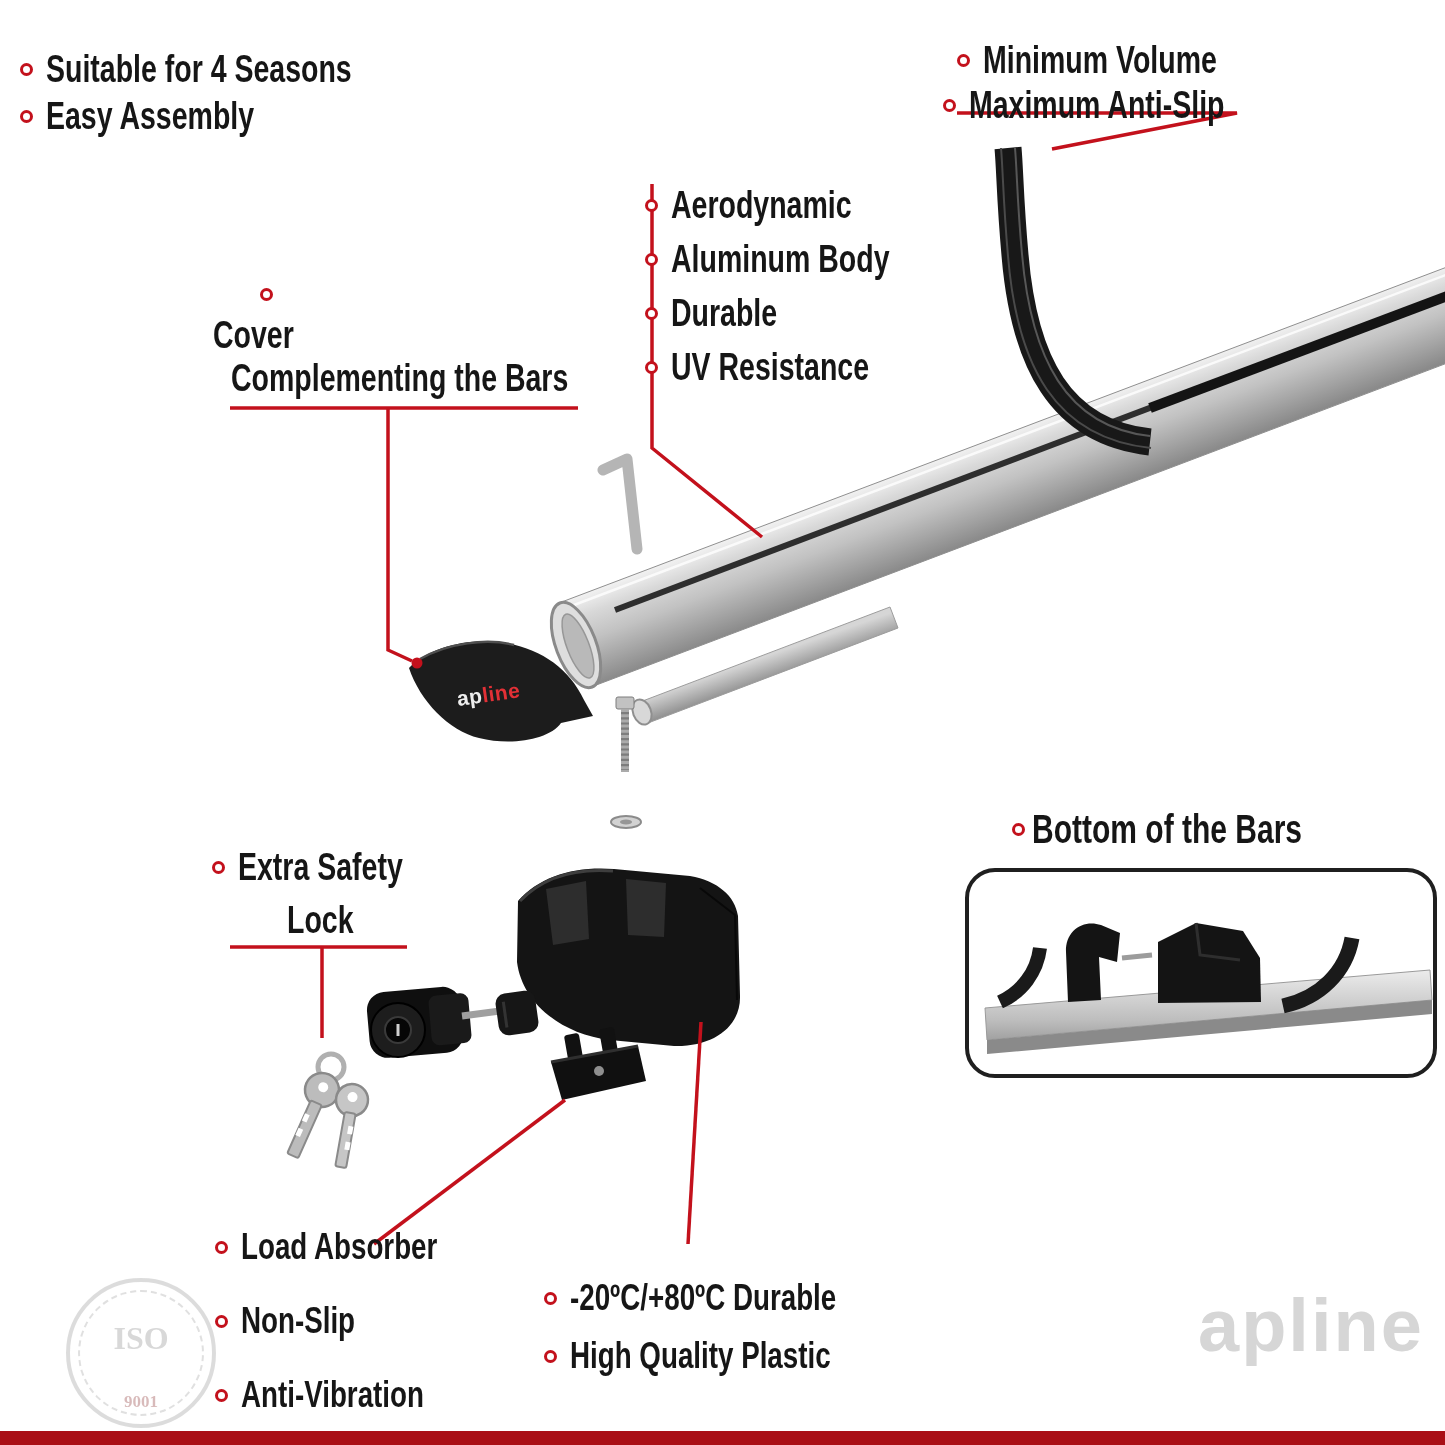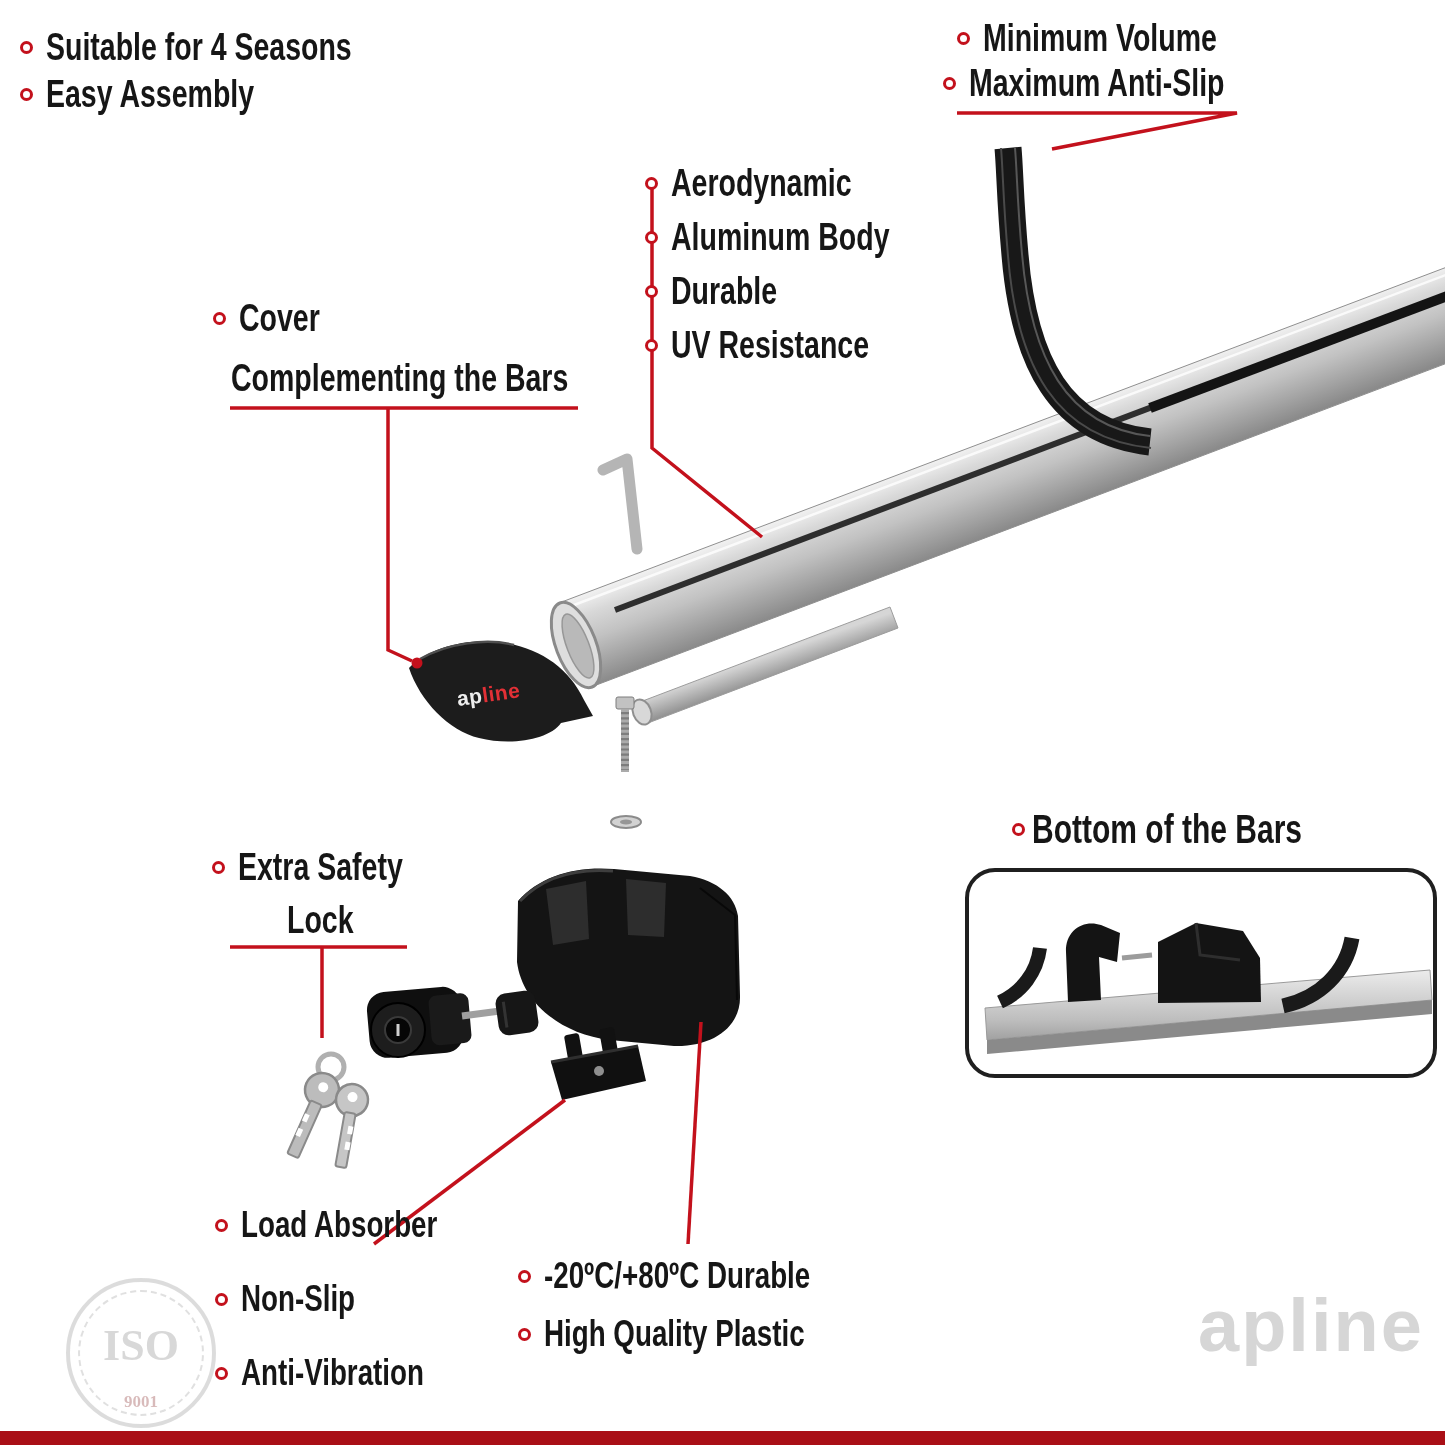--- a/index.html
+++ b/index.html
@@ -4,21 +4,21 @@
 <style>
   * { margin:0; padding:0; box-sizing:border-box; }
   html,body { width:1445px; height:1445px; }
   body {
     position:relative; background:#ffffff; overflow:hidden;
     font-family:"Liberation Sans", sans-serif; color:#161616;
   }
   svg.scene { position:absolute; left:0; top:0; z-index:1; }
   .txt-layer { position:absolute; left:0; top:0; width:1445px; height:1445px; z-index:2; pointer-events:none; }
 
-  .feat-list { position:absolute; display:flex; flex-direction:column; }
+  .feat-list { position:absolute; display:flex; flex-direction:column;margin-top:22px; }
   .feat { display:flex; align-items:center; gap:13px; font-weight:700; }
   .bullet {
     flex:0 0 auto; width:13px; height:13px; border:3.5px solid var(--accent);
     border-radius:50%; background:#fff;
   }
   .t { display:inline-block; transform:scaleX(.75); transform-origin:left center; white-space:nowrap; }
   .fs38 .feat, .fs38 { font-size:38px; }
   .fs37 .feat, .fs37 { font-size:37px; }
   .fs40 .feat, .fs40 { font-size:40px;gap:7px; }
   .rh47 .feat { height:47px; }
@@ -42,21 +42,21 @@
 
   .brand-mark {
     position:absolute; left:1198px; top:1283px; font-size:74px; font-weight:700;
     color:#d6d6d6; letter-spacing:2px; z-index:2;
   }
 
   .iso { position:absolute; left:66px; top:1278px; width:150px; height:150px; opacity:.3; z-index:2; }
   .iso-ring { position:absolute; inset:0; border:4px solid #8f8f8f; border-radius:50%; }
   .iso-ring2 { position:absolute; inset:12px; border:2px dashed #9a9a9a; border-radius:50%; }
   .iso-text { position:absolute; left:0; right:0; top:42px; text-align:center;
-    font-family:"Liberation Serif", serif; font-weight:700; font-size:44px; color:#7f7f7f; }
+    font-family:"Liberation Serif", serif; font-weight:700; font-size:32px; color:#7f7f7f; }
   .iso-num { position:absolute; left:0; right:0; bottom:16px; text-align:center;
     font-family:"Liberation Serif", serif; font-weight:700; font-size:17px; color:#7f1d1d; }
 
   .bottom-strip { position:absolute; left:0; right:0; bottom:0; height:14px;
     background:var(--bottom-bar); z-index:4; }
 </style>
 </head>
 <body>
 
 <svg class="scene" width="1445" height="1445" viewBox="0 0 1445 1445">
@@ -230,21 +230,21 @@
     <div class="feat">
       <span class="bullet"></span>
       <span class="t">Durable</span>
     </div>
     <div class="feat">
       <span class="bullet"></span>
       <span class="t">UV Resistance</span>
     </div>
   </div>
 
-  <div class="feat fs38" style="position:absolute; left:213px; top:296px; height:44px;">
+  <div class="feat fs38" style="position:absolute; left:213px; top:288px; height:44px;flex-direction:column;">
     <span class="bullet"></span>
     <span class="t">Cover</span>
   </div>
   <div class="plain-line fs38" style="left:231px; top:356px; line-height:44px;">
     <span class="t">Complementing the Bars</span>
   </div>
 
   <div class="feat fs38" style="position:absolute; left:212px; top:845px; height:44px;">
     <span class="bullet"></span>
     <span class="t">Extra Safety</span>
@@ -266,21 +266,21 @@
     <div class="feat">
       <span class="bullet"></span>
       <span class="t">Non-Slip</span>
     </div>
     <div class="feat">
       <span class="bullet"></span>
       <span class="t">Anti-Vibration</span>
     </div>
   </div>
 
-  <div class="feat-list fs37 rh58" style="left:518px; top:1247px;">
+  <div class="feat-list fs37 rh58" style="left:544px; top:1247px;">
     <div class="feat">
       <span class="bullet"></span>
       <span class="t">-20ºC/+80ºC Durable</span>
     </div>
     <div class="feat">
       <span class="bullet"></span>
       <span class="t">High Quality Plastic</span>
     </div>
   </div>
 </div>

